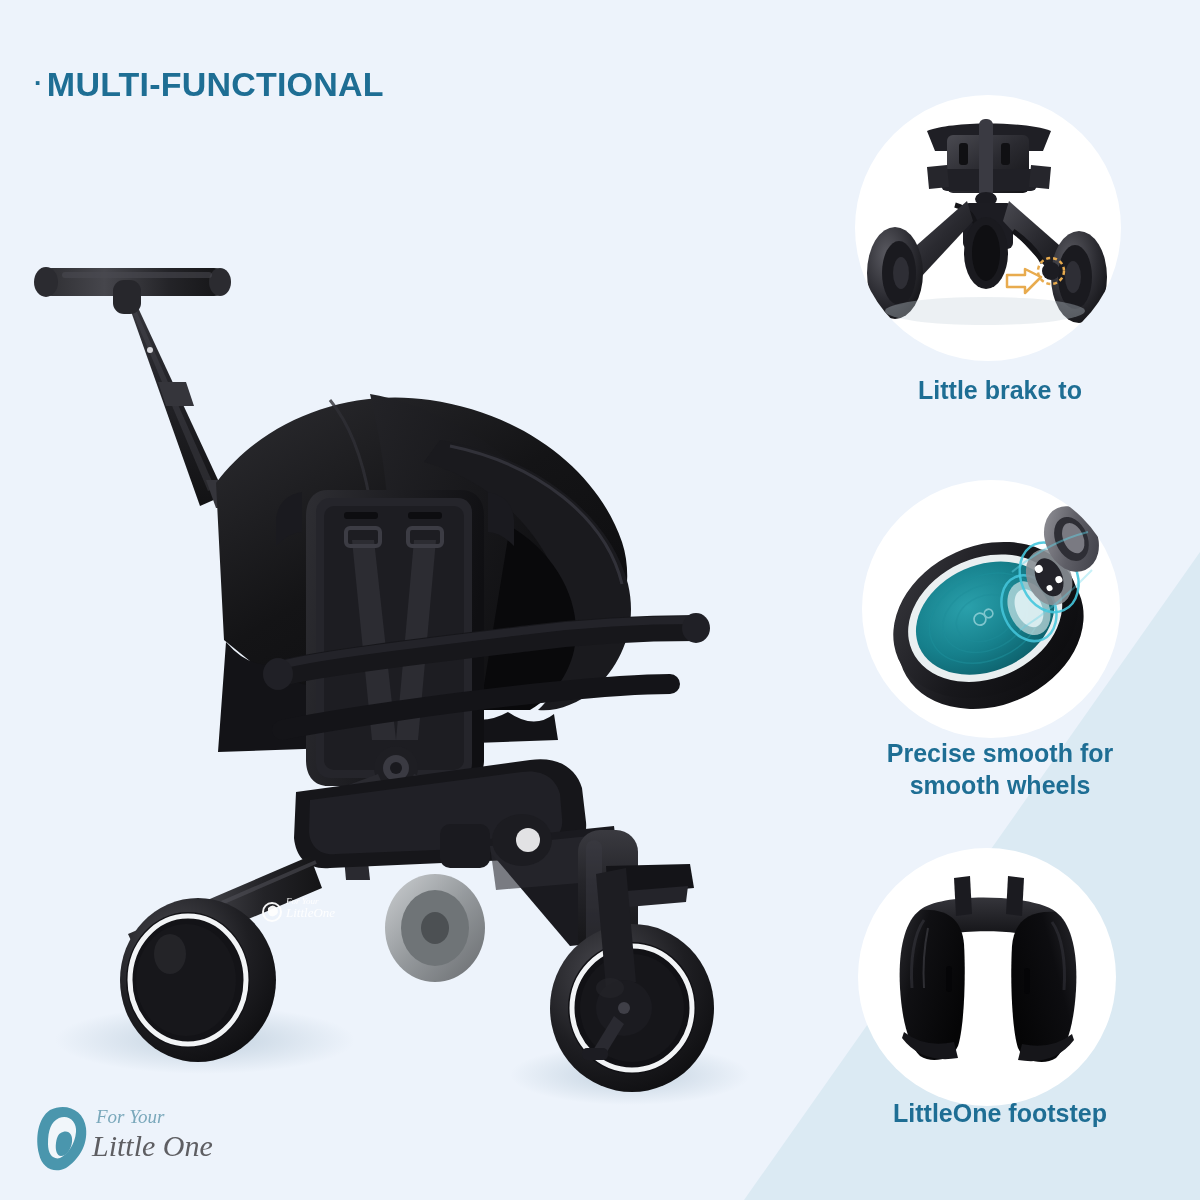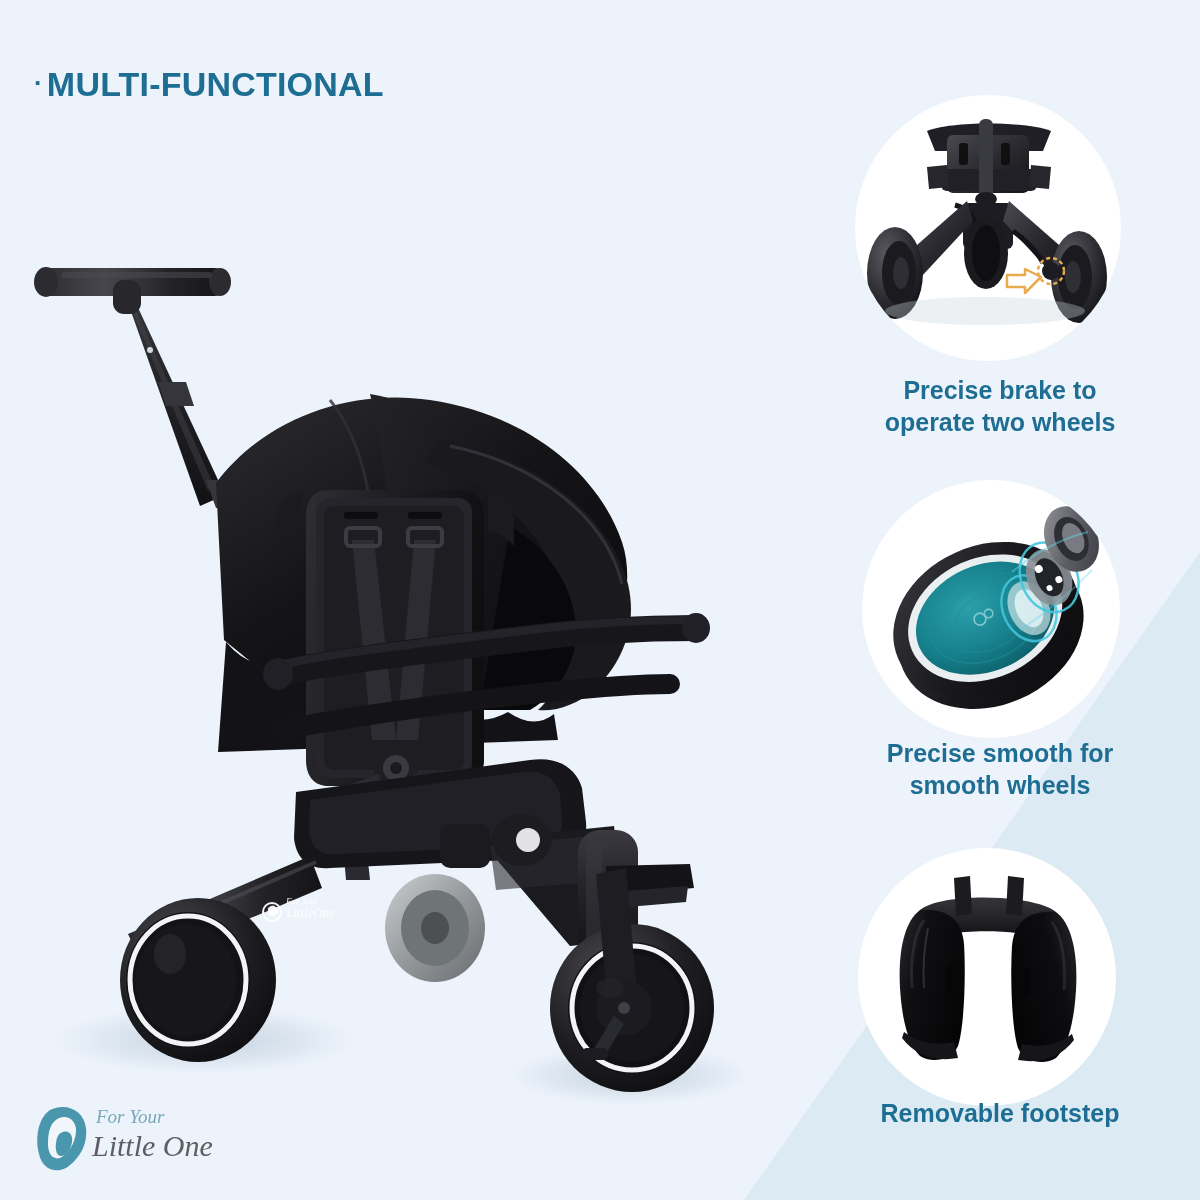--- a/index.html
+++ b/index.html
@@ -348,22 +348,21 @@
         <path d="M158 136 q22 16 30 32" fill="none" stroke="#141418" stroke-width="5"></path>
         <circle cx="196" cy="176" r="9" fill="#1c1c22"></circle>
 
         <circle cx="196" cy="176" r="13" fill="none" stroke="#e8ab4e" stroke-width="2.5" stroke-dasharray="4 3"></circle>
         <path d="M186 182 L170 174 L170 180 L152 180 L152 192 L170 192 L170 198 Z" fill="none" stroke="#e8ab4e" stroke-width="2.5" stroke-linejoin="round"></path>
 
         <ellipse cx="130" cy="216" rx="100" ry="14" fill="#c9d4dc" opacity=".35"></ellipse>
       </svg>
     </div>
     <div class="cap">
-      <span>Precise brake to</span><br>
-      <span>operate two wheels</span>
+      <span>Little brake to</span><br>
     </div>
   </div>
 
   <div class="callout" id="callout-wheel">
     <div class="disc">
       <svg width="258" height="258" viewBox="0 0 258 258">
         <defs>
           <radialGradient id="tealG" cx="0.42" cy="0.34" r="0.75">
             <stop offset="0" stop-color="#2aa0ab"></stop>
             <stop offset="0.55" stop-color="#16808c"></stop>
@@ -463,21 +462,21 @@
         <path d="M194 74 C204 88 208 114 206 142" fill="none" stroke="#3c3c44" stroke-width="3" opacity=".45"></path>
         <rect x="166" y="120" width="6" height="26" rx="3" fill="#050507"></rect>
 
         <path d="M44 190 q20 26 56 20 l-4 -16 q-30 6 -50 -10 Z" fill="#16161a"></path>
         <path d="M216 192 q-20 26 -56 20 l4 -16 q30 6 50 -10 Z" fill="#16161a"></path>
 
         <path d="M70 80 q-6 30 -4 60" fill="none" stroke="#6a6a74" stroke-width="2" opacity=".35"></path>
       </svg>
     </div>
     <div class="cap">
-      <span>Removable footstep</span>
+      <span>LittleOne footstep</span>
     </div>
   </div>
 
   <div class="logo">
     <svg width="210" height="78" viewBox="0 0 210 78">
 
       <g>
         <path d="M18 12 C34 4 52 12 54 30 C56 48 46 62 34 70 C22 76 10 70 7 56
                  C3 40 6 20 18 12 Z" fill="#4a96ad"></path>
         <path d="M27 20 C37 16 45 24 44 34 C43 46 36 56 28 60

